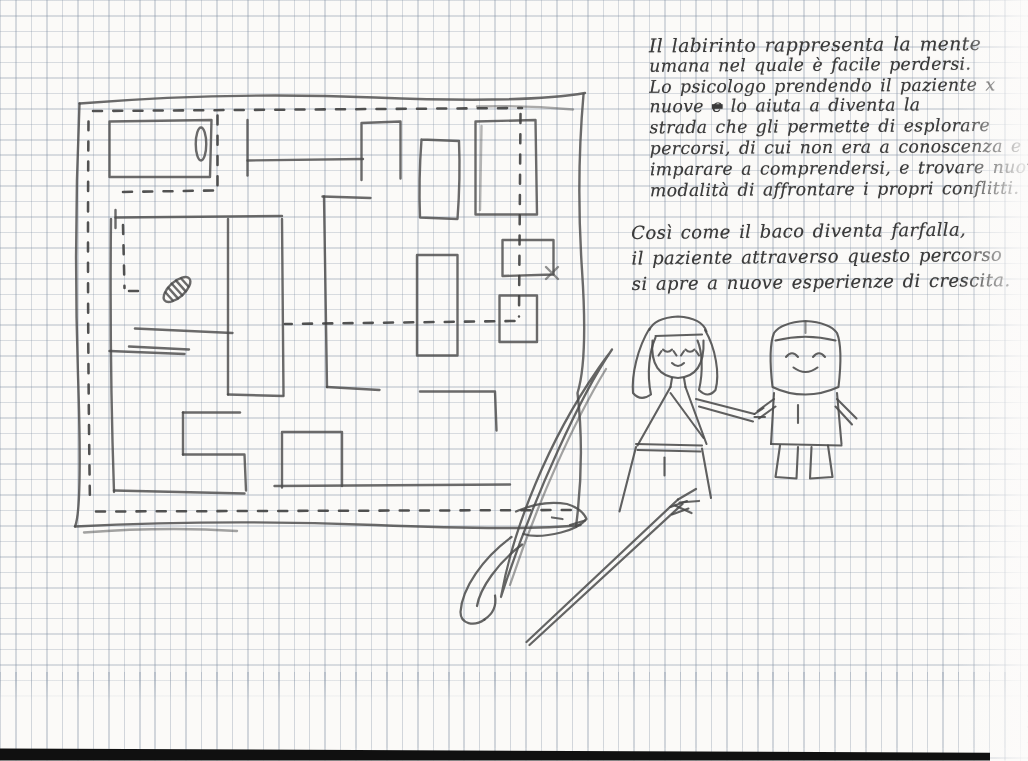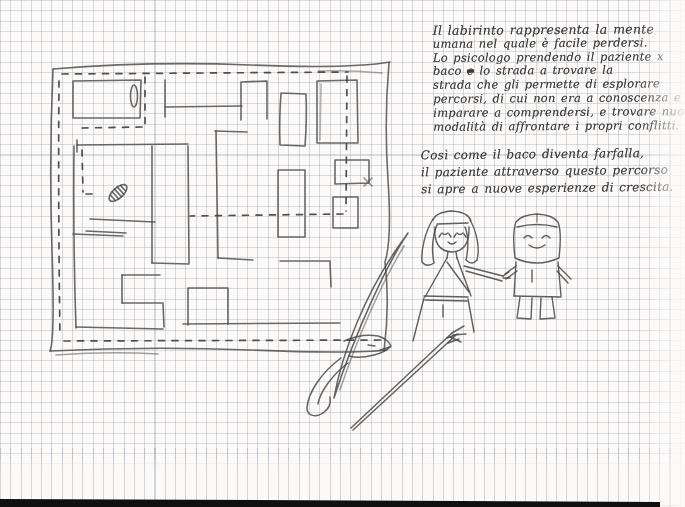--- a/index.html
+++ b/index.html
@@ -190,21 +190,21 @@
         <path d="M520,297 L517,318 L531,319 L532,298"></path>
         <path d="M541,298 L540,319 L555,318 L552,297"></path>
       </g>
     </g>
   </svg>
 
   <div class="hw para1">
     <div class="ln">Il labirinto rappresenta la mente</div>
     <div class="ln">umana nel quale è facile perdersi.</div>
     <div class="ln">Lo psicologo prendendo il paziente x</div>
-    <div class="ln"><span>baco </span><span class="struck">e</span><span> lo strada a trovare la</span></div>
+    <div class="ln"><span>nuove </span><span class="struck">e</span><span> lo aiuta a diventa la</span></div>
     <div class="ln">strada che gli permette di esplorare</div>
     <div class="ln">percorsi, di cui non era a conoscenza e</div>
     <div class="ln">imparare a comprendersi, e trovare nuove</div>
     <div class="ln">modalità di affrontare i propri conflitti.</div>
   </div>
 
   <div class="hw para2">
     <div class="ln">Così come il baco diventa farfalla,</div>
     <div class="ln">il paziente attraverso questo percorso</div>
     <div class="ln">si apre a nuove esperienze di crescita.</div>

